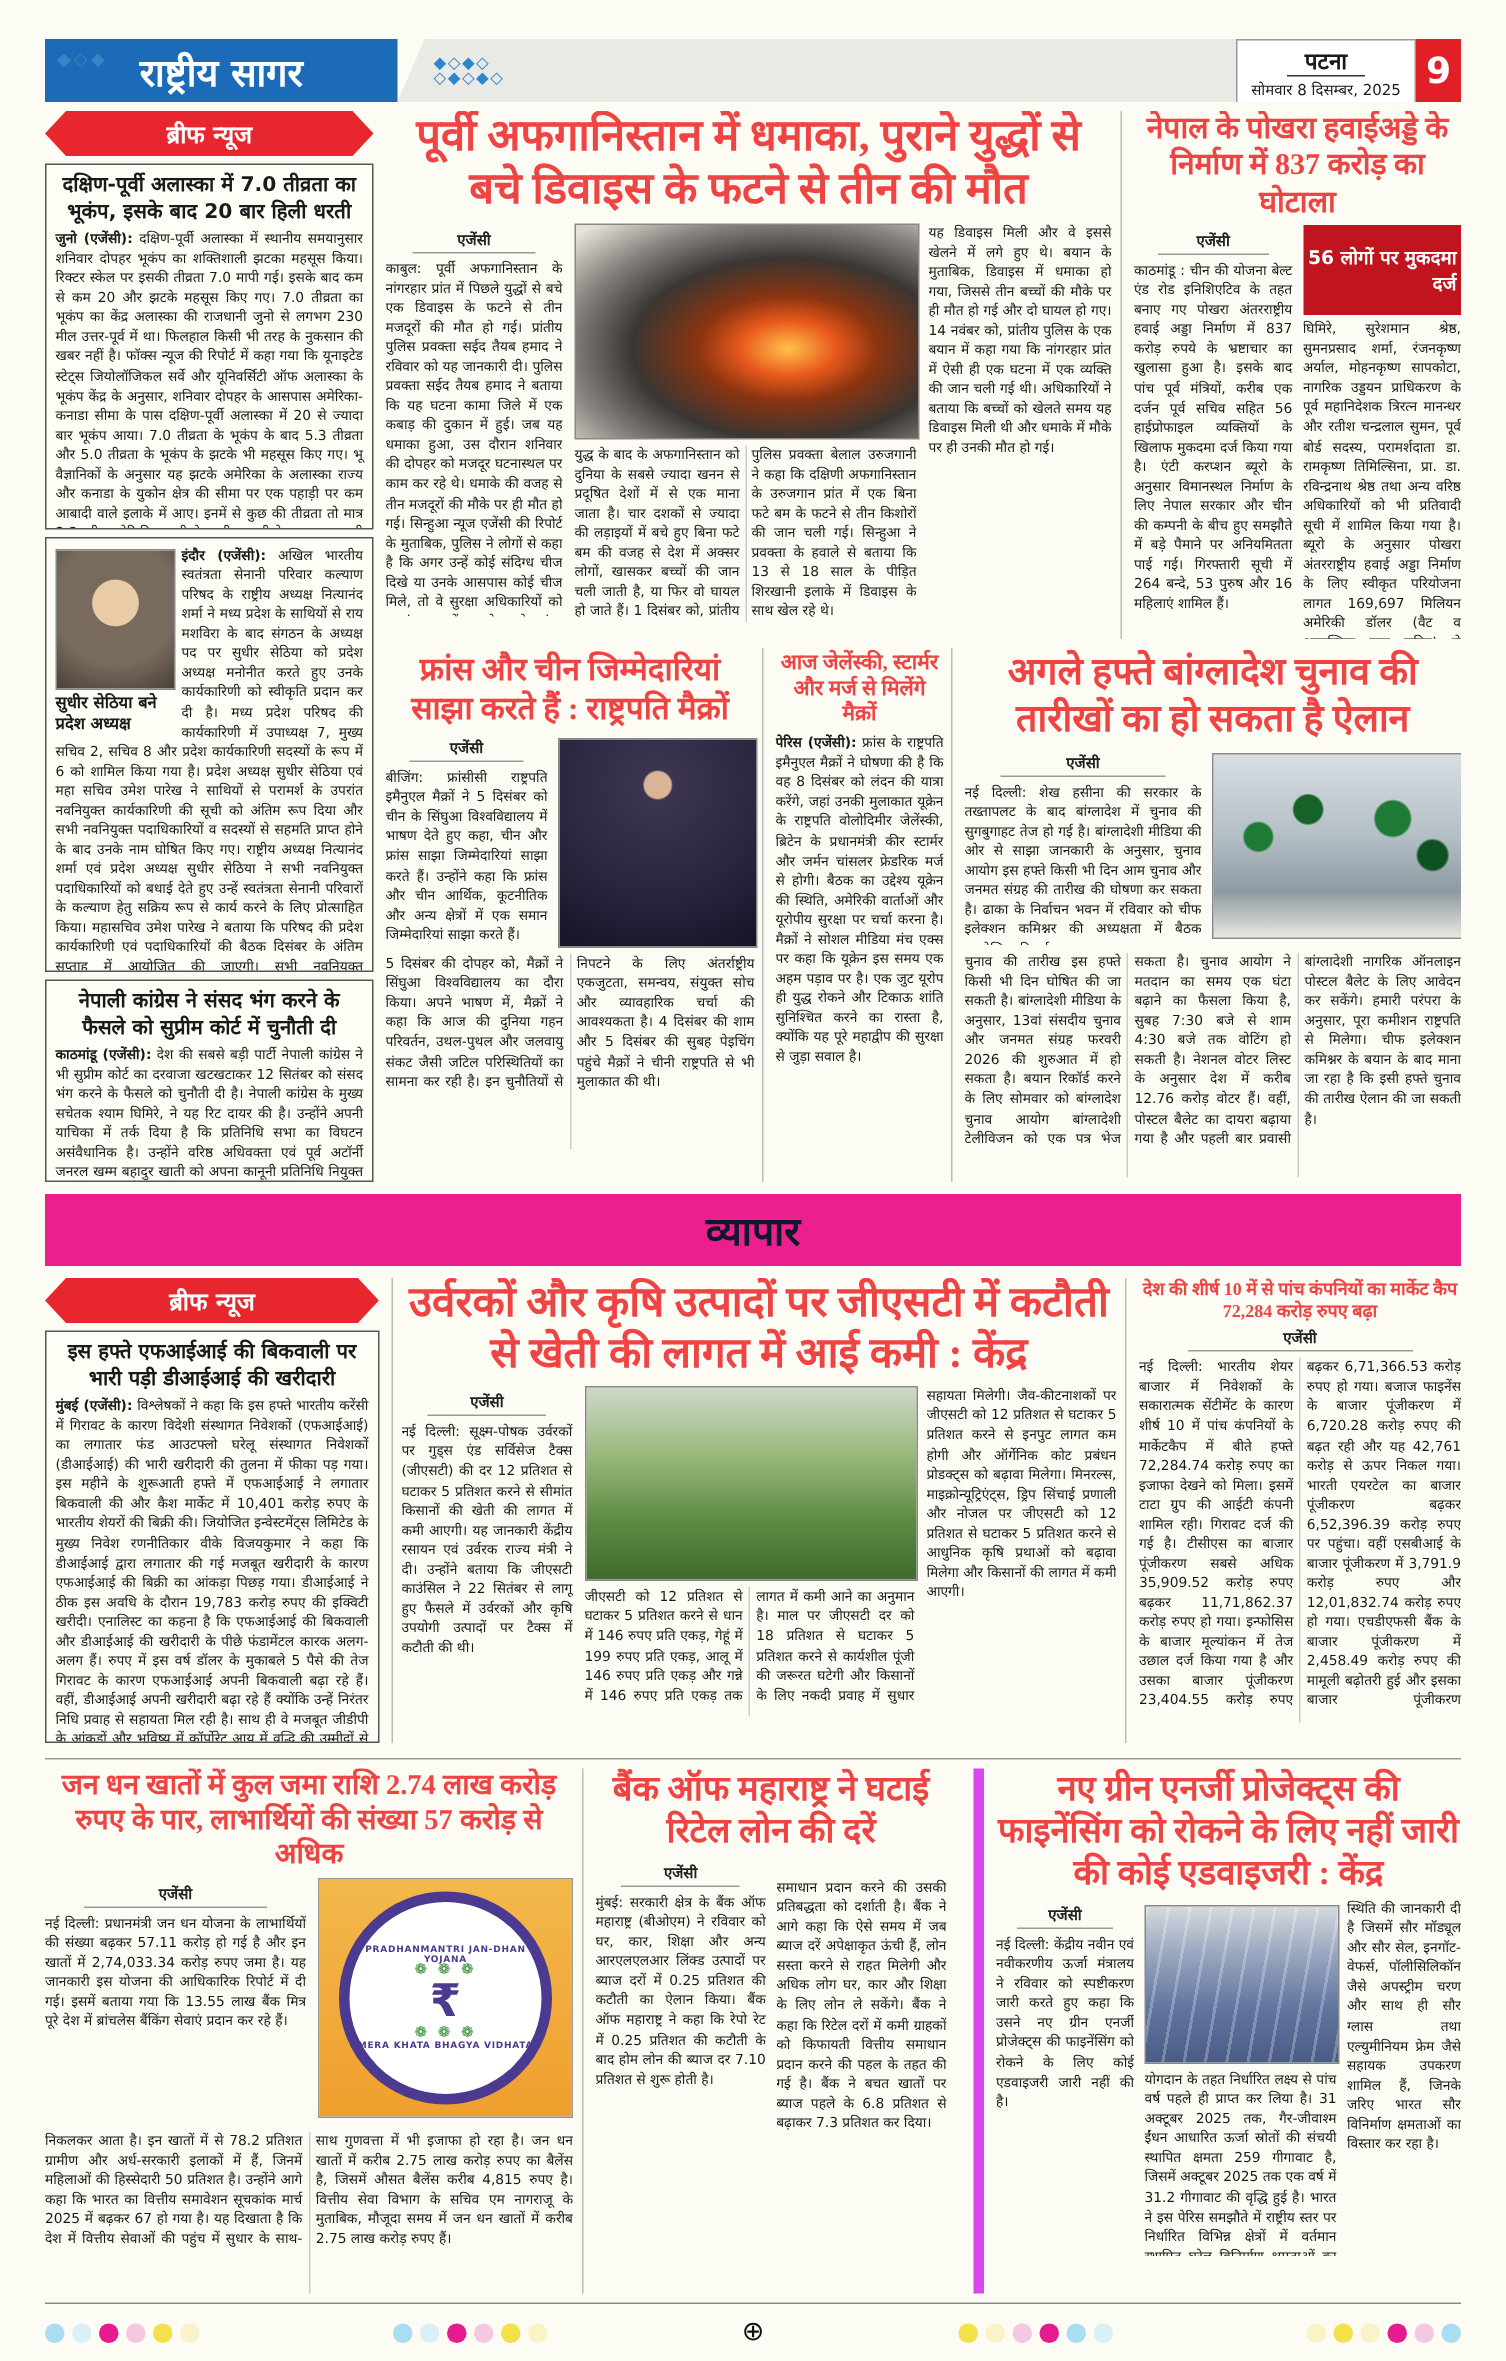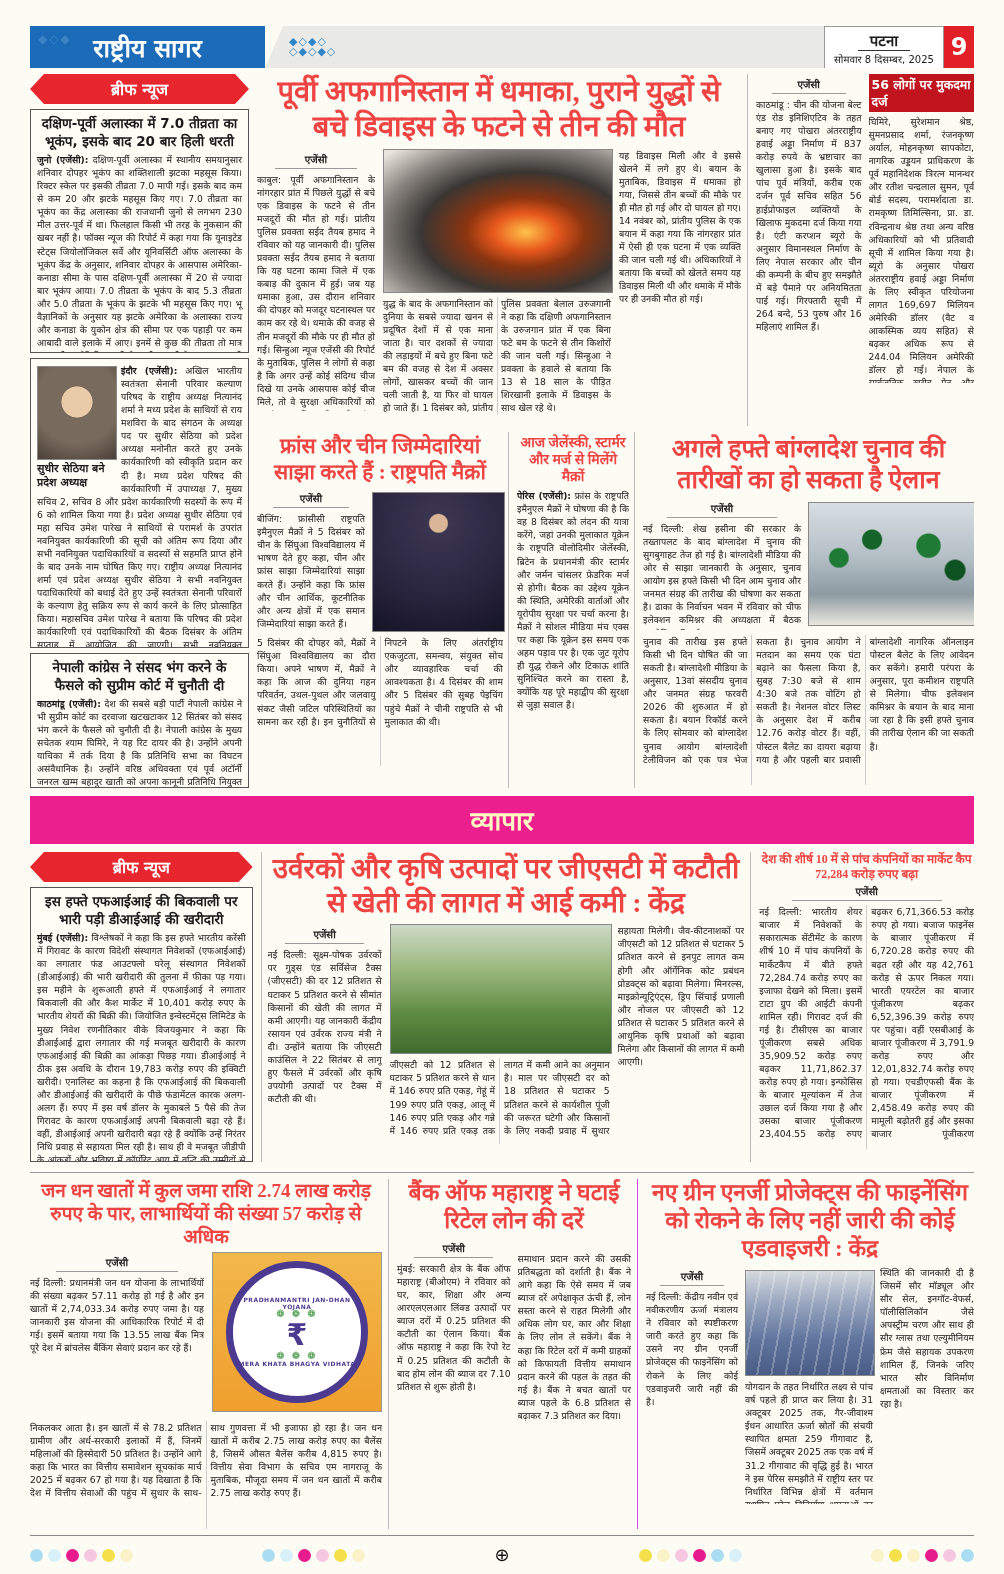--- a/index.html
+++ b/index.html
@@ -48,30 +48,30 @@
   .brief-title{font-size:13.5px;font-weight:bold;text-align:center;line-height:1.3;margin-bottom:3px;}
   .main-area{flex:1;display:flex;flex-direction:column;gap:6px;}
   .row-a{display:flex;gap:8px;height:352px;}
   .row-b{display:flex;gap:8px;flex:1;}
   .afghan{width:484px;border-right:1px solid #bbb;padding-right:6px;}
   .pokhara{width:218px;}
   .france{width:246px;border-right:1px solid #bbb;padding-right:5px;}
   .zelensky{width:112px;border-right:1px solid #bbb;padding-right:5px;}
   .bangladesh{flex:1;}
 
-  .biz-banner{margin-top:8px;background:#ec1f8f;color:#fef9c3;text-align:center;font-size:26px;font-weight:bold;
+  .biz-banner{margin-top:8px;background:#ec1f8f;color:#0f172a;text-align:center;font-size:26px;font-weight:bold;
               padding:6px 2px;}
   .biz-region{display:flex;gap:8px;margin-top:8px;height:310px;}
   .biz-left{width:226px;display:flex;flex-direction:column;gap:5px;}
   .gst{width:484px;border-left:1px solid #bbb;border-right:1px solid #bbb;padding:0 6px;}
   .marketcap{width:218px;}
 
   .bottom-region{display:flex;gap:8px;margin-top:10px;height:350px;border-top:1px solid #999;padding-top:6px;}
   .jandhan{width:352px;border-right:1px solid #bbb;padding-right:6px;}
-  .bom{width:234px;border-right:1px solid #d946ef;padding-right:6px;}
+  .bom{width:234px;border-right:7px solid #d946ef;padding-right:18px;}
   .green{flex:1;}
 
   
   .ph{border:1px solid #888;}
   .ph-explosion{background:
       radial-gradient(ellipse at 62% 58%, #ffc24a 0%, #f07узнать 0%, #e8581c 16%, #8a3410 30%, #3a3633 52%, #8a8580 74%, #e8e4dc 96%);}
   .ph-explosion{background:
       radial-gradient(ellipse at 62% 58%, #ffc24a 0%, #e8581c 16%, #8a3410 30%, #3a3633 52%, #8a8580 74%, #e8e4dc 96%);}
   .ph-macron{background:
       radial-gradient(circle at 50% 22%, #d9b496 0%, #d9b496 7%, #3b3550 8%, #2a2640 55%, #151326 100%);}
@@ -82,21 +82,21 @@
       radial-gradient(circle at 88% 55%, #0f5222 0 6%, transparent 7%),
       linear-gradient(180deg,#d8dee2 0%,#b3bec5 45%,#8d9aa2 75%,#e9e7df 100%);}
   .ph-farm{background:linear-gradient(180deg,#cdd9c8 0%,#9ab87c 35%,#5d8a42 70%,#3f6b2e 100%);}
   .ph-solar{background:
       repeating-linear-gradient(100deg, rgba(255,255,255,.25) 0 2px, transparent 2px 14px),
       linear-gradient(180deg,#d6dade 0%,#9aa7c0 30%,#61759e 65%,#4a5c85 100%);}
   .ph-portrait{background:
       radial-gradient(circle at 50% 38%, #e9cba8 0 22%, #786a5c 23% 60%, #4a4038 100%);}
   .caption{font-size:11px;font-weight:bold;line-height:1.25;margin-top:2px;}
 
-  .redsub{background:#c0141f;color:#fff;font-size:12.5px;font-weight:bold;text-align:left;padding:2px 3px;margin-bottom:3px;}
+  .redsub{background:#c0141f;color:#fff;font-size:12.5px;font-weight:bold;text-align:right;padding:13px 3px;margin-bottom:3px;}
 
   
   .pmjdy{width:168px;height:158px;background:linear-gradient(180deg,#f3b84b,#ef9f2e);border:1px solid #999;
          display:flex;align-items:center;justify-content:center;}
   .pmjdy .ring{width:128px;height:128px;border-radius:50%;background:#fff;border:7px solid #4b3a8f;
          display:flex;flex-direction:column;align-items:center;justify-content:center;text-align:center;}
   .pmjdy .arc{font-size:6px;font-weight:bold;color:#4b3a8f;letter-spacing:.5px;}
   .pmjdy .rupee{font-size:30px;font-weight:bold;color:#4b3a8f;line-height:1;margin:2px 0;}
   .pmjdy .leaves{font-size:10px;color:#2e8b2e;letter-spacing:2px;line-height:.8;}
 
@@ -166,20 +166,21 @@
                 <div class="ph ph-explosion" style="width:228px;height:142px"></div>
                 <p class="btxt clip" style="margin:4px 0 0 0;height:118px;column-count:2;column-gap:8px;column-rule:1px solid #ccc">युद्ध के बाद के अफगानिस्तान को दुनिया के सबसे ज्यादा खनन से प्रदूषित देशों में से एक माना जाता है। चार दशकों से ज्यादा की लड़ाइयों में बचे हुए बिना फटे बम की वजह से देश में अक्सर लोगों, खासकर बच्चों की जान चली जाती है, या फिर वो घायल हो जाते हैं। 1 दिसंबर को, प्रांतीय पुलिस प्रवक्ता बेलाल उरुजगानी ने कहा कि दक्षिणी अफगानिस्तान के उरुजगान प्रांत में एक बिना फटे बम के फटने से तीन किशोरों की जान चली गई। सिन्हुआ ने प्रवक्ता के हवाले से बताया कि 13 से 18 साल के पीड़ित शिरखानी इलाके में डिवाइस के साथ खेल रहे थे।</p>
               </div>
               <div style="flex:1">
                 <p class="btxt clip" style="margin:0;height:268px">यह डिवाइस मिली और वे इससे खेलने में लगे हुए थे। बयान के मुताबिक, डिवाइस में धमाका हो गया, जिससे तीन बच्चों की मौके पर ही मौत हो गई और दो घायल हो गए। 14 नवंबर को, प्रांतीय पुलिस के एक बयान में कहा गया कि नांगरहार प्रांत में ऐसी ही एक घटना में एक व्यक्ति की जान चली गई थी। अधिकारियों ने बताया कि बच्चों को खेलते समय यह डिवाइस मिली थी और धमाके में मौके पर ही उनकी मौत हो गई।</p>
               </div>
             </div>
           </article>
 
           <article class="pokhara clip">
+            <h2 class="hl" style="font-size:20px;margin:0 0 3px 0">नेपाल के पोखरा हवाईअड्डे के निर्माण में 837 करोड़ का घोटाला</h2>
             <div style="display:flex;gap:7px">
               <div style="width:50%">
                 <div class="byline">एजेंसी</div>
                 <p class="btxt clip" style="margin:0;height:268px">काठमांडू : चीन की योजना बेल्ट एंड रोड इनिशिएटिव के तहत बनाए गए पोखरा अंतरराष्ट्रीय हवाई अड्डा निर्माण में 837 करोड़ रुपये के भ्रष्टाचार का खुलासा हुआ है। इसके बाद पांच पूर्व मंत्रियों, करीब एक दर्जन पूर्व सचिव सहित 56 हाईप्रोफाइल व्यक्तियों के खिलाफ मुकदमा दर्ज किया गया है। एंटी करप्शन ब्यूरो के अनुसार विमानस्थल निर्माण के लिए नेपाल सरकार और चीन की कम्पनी के बीच हुए समझौते में बड़े पैमाने पर अनियमितता पाई गई। गिरफ्तारी सूची में 264 बन्दे, 53 पुरुष और 16 महिलाएं शामिल हैं।</p>
               </div>
               <div style="width:50%">
                 <div class="redsub">56 लोगों पर मुकदमा दर्ज</div>
                 <p class="btxt clip" style="margin:0;height:268px">घिमिरे, सुरेशमान श्रेष्ठ, सुमनप्रसाद शर्मा, रंजनकृष्ण अर्याल, मोहनकृष्ण सापकोटा, नागरिक उड्डयन प्राधिकरण के पूर्व महानिदेशक त्रिरत्न मानन्धर और रतीश चन्द्रलाल सुमन, पूर्व बोर्ड सदस्य, परामर्शदाता डा. रामकृष्ण तिमिल्सिना, प्रा. डा. रविन्द्रनाथ श्रेष्ठ तथा अन्य वरिष्ठ अधिकारियों को भी प्रतिवादी सूची में शामिल किया गया है। ब्यूरो के अनुसार पोखरा अंतरराष्ट्रीय हवाई अड्डा निर्माण के लिए स्वीकृत परियोजना लागत 169,697 मिलियन अमेरिकी डॉलर (वैट व आकस्मिक व्यय सहित) से बढ़कर अधिक रूप से 244.04 मिलियन अमेरिकी डॉलर हो गई। नेपाल के सार्वजनिक खरीद ऐन और नियमावली का उल्लंघन करते हुए तकनीकी और वित्तीय रूप से अयोग्य चीनी सीएएमसी इंजीनियरिंग को ठेका दिए जाने की भी जांच हो रही है।</p>
               </div>
             </div>

